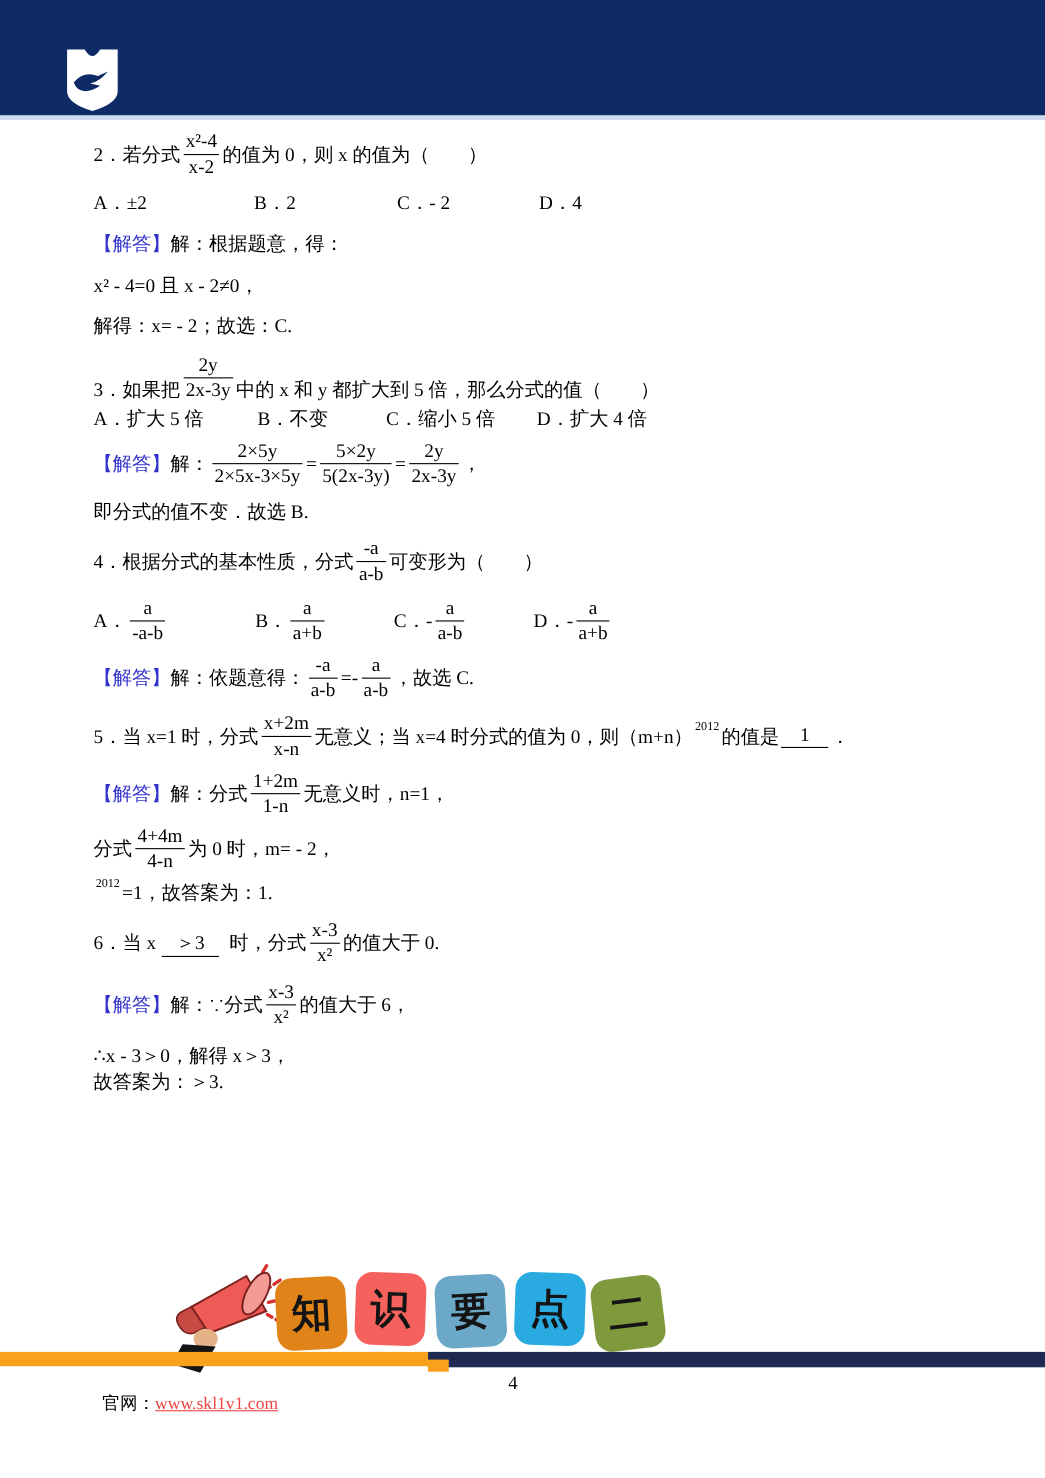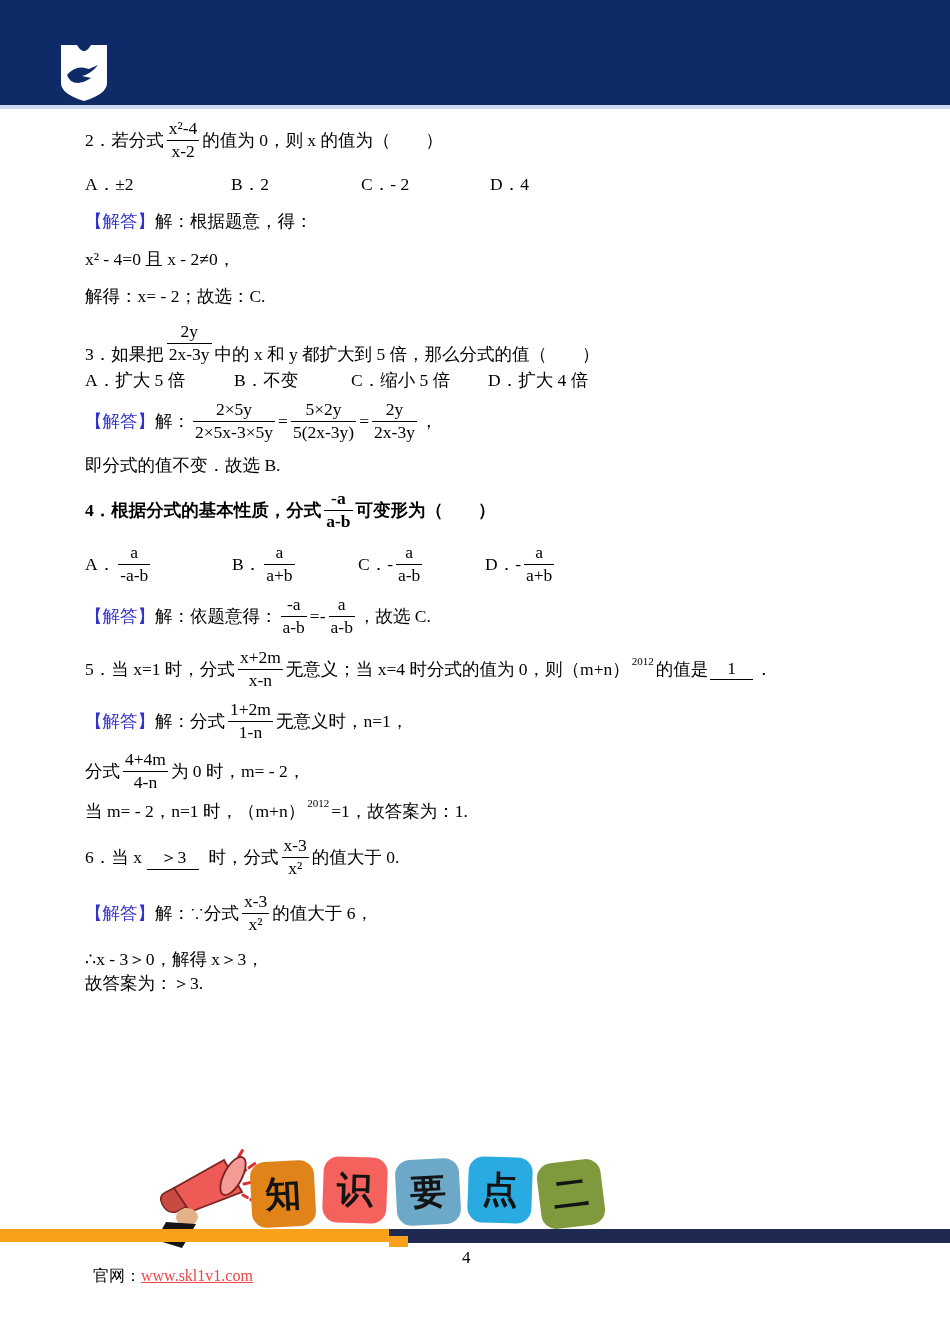--- a/index.html
+++ b/index.html
@@ -95,41 +95,41 @@
   <div class="line" style="min-height:24px;margin-bottom:3px;">
     <span class="q3w1">A．扩大 5 倍</span><span class="q3w2">B．不变</span><span class="q3w3">C．缩小 5 倍</span><span>D．扩大 4 倍</span>
   </div>
   <div class="line" style="min-height:52px;margin-bottom:6px;">
     <span class="tag">【解答】</span><span>解：</span><span class="frac"><span class="num">2×5y</span><span class="den">2×5x-3×5y</span></span><span>=</span><span class="frac"><span class="num">5×2y</span><span class="den">5(2x-3y)</span></span><span>=</span><span class="frac"><span class="num">2y</span><span class="den">2x-3y</span></span><span>，</span>
   </div>
   <div class="line" style="min-height:24px;margin-bottom:6px;">
     <span>即分式的值不变．故选 B.</span>
   </div>
 
-  <div class="line" style="min-height:54px;margin-bottom:2px;font-weight:bold;">
+  <div class="line" style="min-height:54px;margin-bottom:2px;">
     <span>4．根据分式的基本性质，分式</span><span class="frac"><span class="num">-a</span><span class="den">a-b</span></span><span>可变形为（　　）</span>
   </div>
   <div class="line" style="min-height:50px;margin-bottom:2px;">
     <span class="optfrac fw1"><span>A．</span><span class="frac"><span class="num">a</span><span class="den">-a-b</span></span></span><span class="optfrac fw2"><span>B．</span><span class="frac"><span class="num">a</span><span class="den">a+b</span></span></span><span class="optfrac fw3"><span>C．</span><span>-</span><span class="frac"><span class="num">a</span><span class="den">a-b</span></span></span><span class="optfrac"><span>D．</span><span>-</span><span class="frac"><span class="num">a</span><span class="den">a+b</span></span></span>
   </div>
   <div class="line" style="min-height:50px;margin-bottom:2px;">
     <span class="tag">【解答】</span><span>解：依题意得：</span><span class="frac"><span class="num">-a</span><span class="den">a-b</span></span><span>=</span><span>-</span><span class="frac"><span class="num">a</span><span class="den">a-b</span></span><span>，故选 C.</span>
   </div>
 
   <div class="line" style="min-height:52px;margin-bottom:2px;">
     <span>5．当 x=1 时，分式</span><span class="frac"><span class="num">x+2m</span><span class="den">x-n</span></span><span>无意义；当 x=4 时分式的值为 0，则（m+n）</span><sup class="sup">2012</sup><span>的值是</span><span class="blank">1</span><span>．</span>
   </div>
   <div class="line" style="min-height:48px;margin-bottom:2px;">
     <span class="tag">【解答】</span><span>解：分式</span><span class="frac"><span class="num">1+2m</span><span class="den">1-n</span></span><span>无意义时，n=1，</span>
   </div>
   <div class="line" style="min-height:48px;margin-bottom:4px;">
     <span>分式</span><span class="frac"><span class="num">4+4m</span><span class="den">4-n</span></span><span>为 0 时，m= - 2，</span>
   </div>
   <div class="line" style="min-height:24px;margin-bottom:8px;">
-    <span>当 m= - 2，n=1 时，（m+n）</span><sup class="sup">2012</sup><span>=1，故答案为：1.</span>
+    <sup class="sup">2012</sup><span>=1，故答案为：1.</span>
   </div>
 
   <div class="line" style="min-height:52px;margin-bottom:4px;">
     <span>6．当 x</span><span class="blank6">＞3</span><span> 时，分式</span><span class="frac"><span class="num">x-3</span><span class="den">x²</span></span><span>的值大于 0.</span>
   </div>
   <div class="line" style="min-height:52px;margin-bottom:8px;">
     <span class="tag">【解答】</span><span>解：∵分式</span><span class="frac"><span class="num">x-3</span><span class="den">x²</span></span><span>的值大于 6，</span>
   </div>
   <div class="line" style="min-height:24px;">
     <span>∴x - 3＞0，解得 x＞3，</span>

